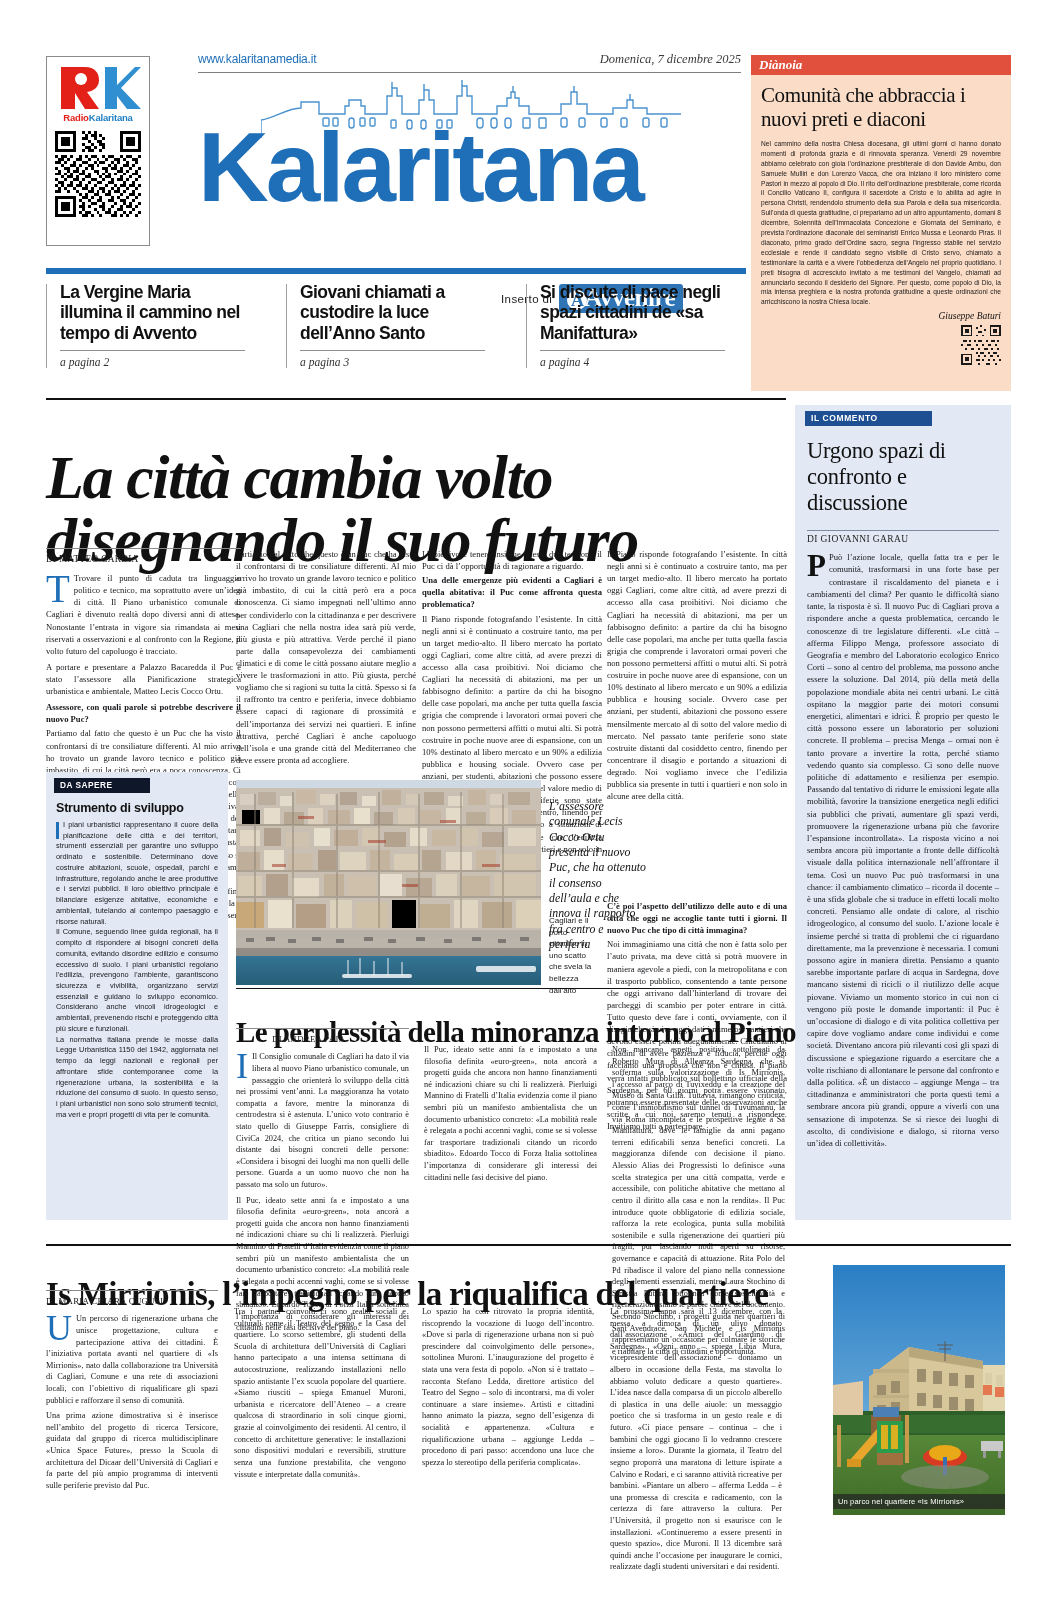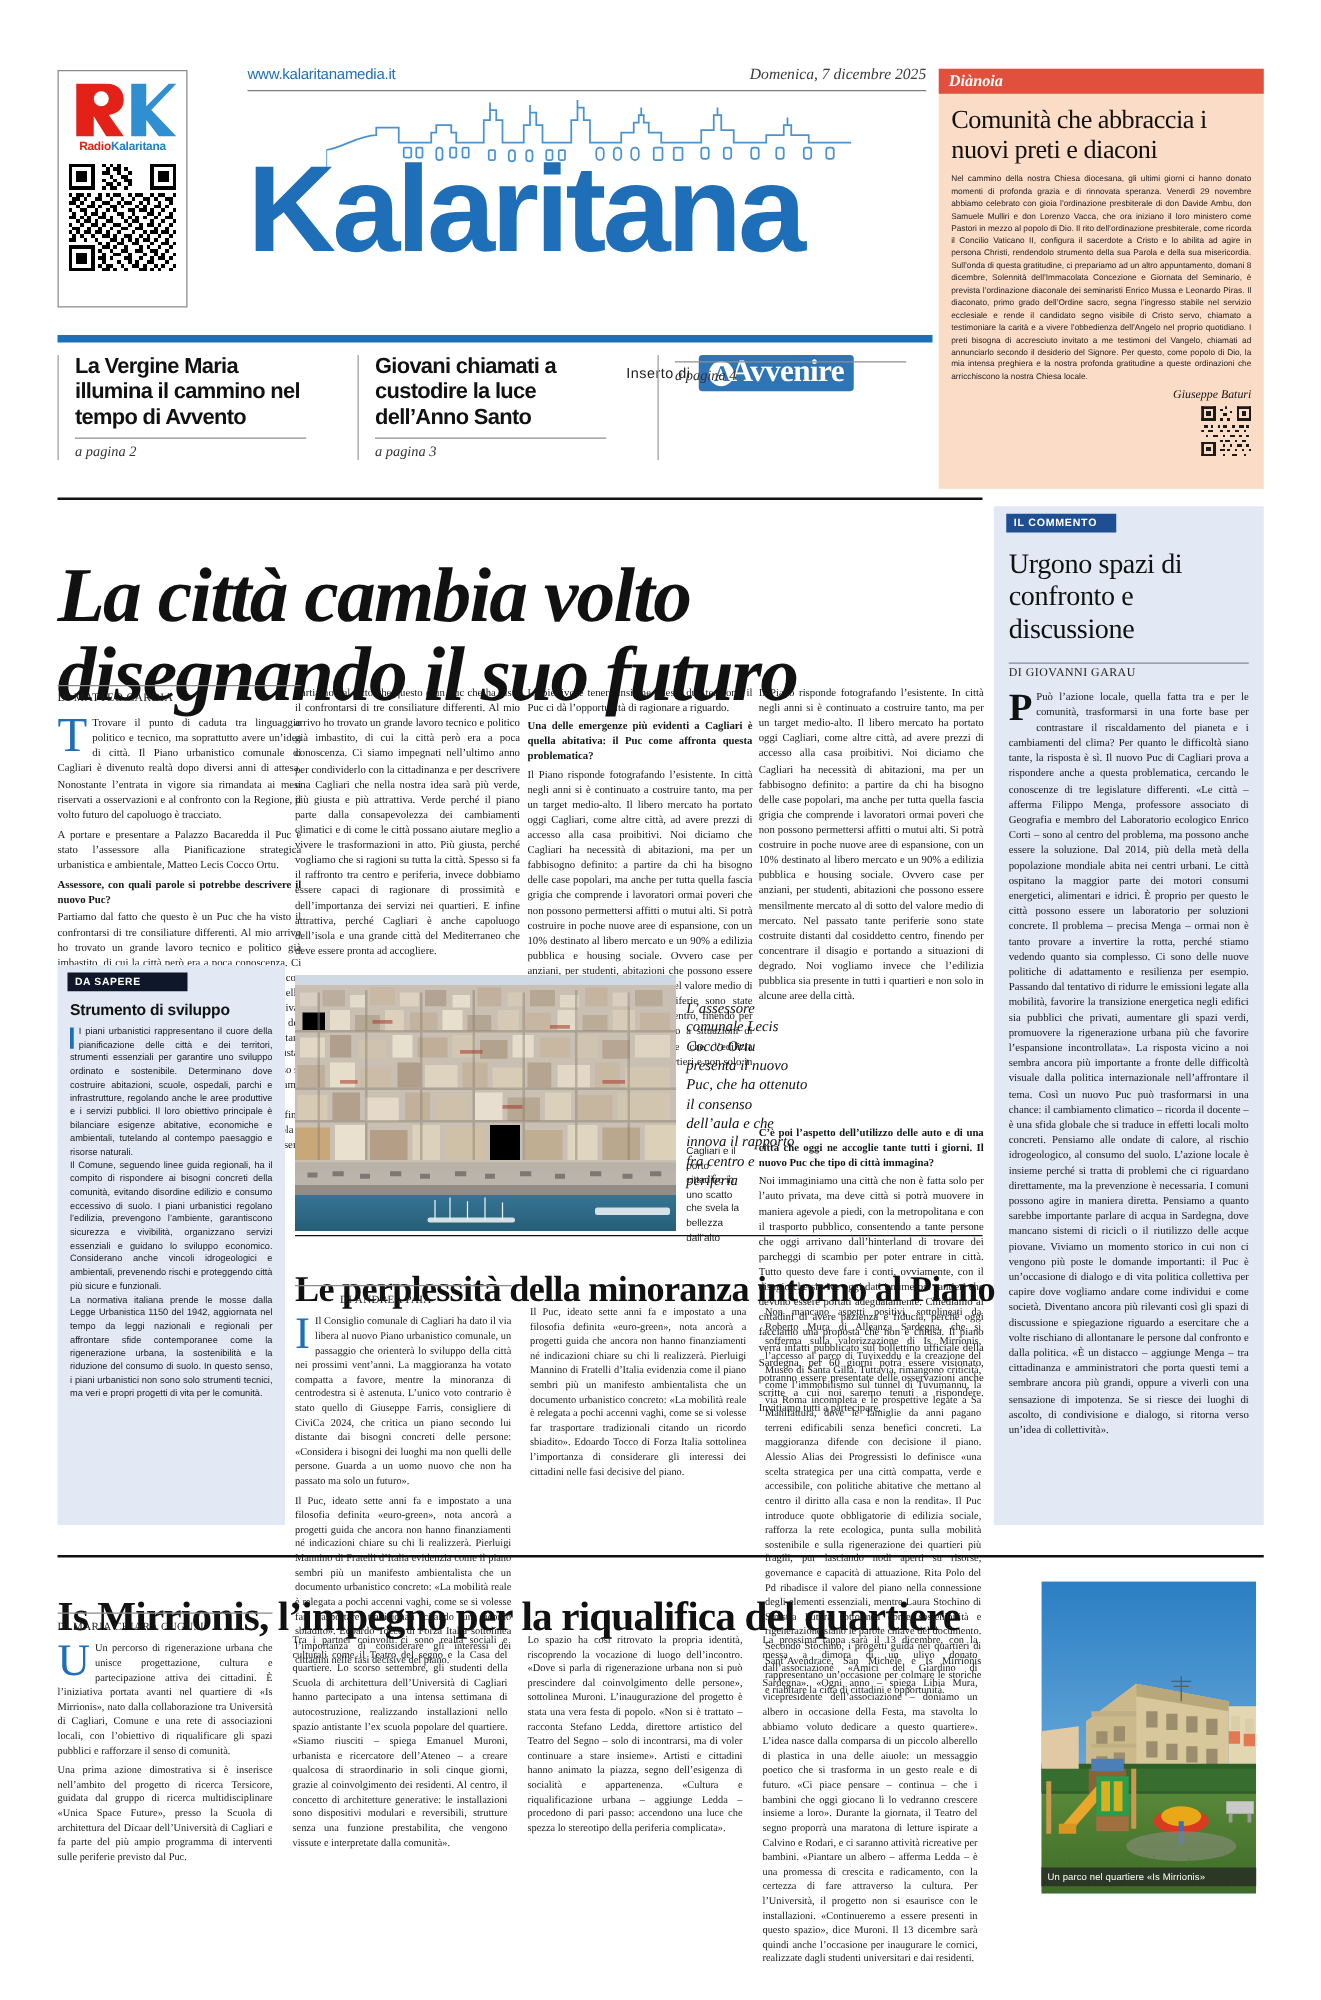--- a/index.html
+++ b/index.html
@@ -95,21 +95,21 @@
   .sep-main { position:absolute; left:46px; top:398px; width:740px; height:2px; background:#111; }
   .main-head {
     position:absolute; left:46px; top:404px; width:745px;
     font-family:"Liberation Serif", serif; font-size:62px; line-height:1.03;
     letter-spacing:-1.4px; color:#111;font-style:italic;
   }
 
   
   .comment { position:absolute; left:795px; top:405px; width:216px; height:815px;
              background:#e2e9f4; padding:0; }
-  .comment-head { background:#1e4f92; color:#fff; height:15px; width:88px; margin:6px 0 0 10px;
+  .comment-head { background:#1e4f92; color:#fff; height:15px; width:127px; margin:6px 0 0 10px;
                   font-family:"Liberation Sans", sans-serif; font-weight:bold; font-size:8.5px;
                   letter-spacing:0.6px; padding:2px 0 0 6px; }
   .comment-title { padding:12px 12px 0 12px; font-family:"Liberation Serif", serif;
                    font-size:22.5px; line-height:1.16; letter-spacing:-0.3px; color:#111; }
   .comment-byline-rule { margin:14px 12px 0 12px; height:1px; background:#7d8aa0; }
   .comment-byline { padding:3px 12px 0 12px; font-family:"Liberation Serif", serif;
                     font-size:9.5px; letter-spacing:0.4px; color:#222; }
   .comment-body { padding:7px 12px 0 12px; font-family:"Liberation Serif", serif;
                   font-size:8.6px; line-height:1.42; text-align:justify; color:#16181c; }
   .comment-body .dropcap { float:left; font-size:31px; line-height:25px; padding:2px 3px 0 0;
@@ -480,20 +480,21 @@
       <h3>La Vergine Maria illumina il cammino nel tempo di Avvento</h3>
       <div class="tline"></div>
       <div class="page-ref">a pagina 2</div>
     </div>
     <div class="teaser t2">
       <h3>Giovani chiamati a custodire la luce dell’Anno Santo</h3>
       <div class="tline"></div>
       <div class="page-ref">a pagina 3</div>
     </div>
     <div class="teaser t3">
+      <h3>Si discute di pace negli spazi cittadini de «sa Manifattura»</h3>
       <div class="tline"></div>
       <div class="page-ref">a pagina 4</div>
     </div>
   </div>
 
   <div class="dianoia">
     <div class="dianoia-head">Diànoia</div>
     <div class="dianoia-title">Comunità che abbraccia i nuovi preti e diaconi</div>
     <div class="dianoia-body">Nel cammino della nostra Chiesa diocesana, gli ultimi giorni ci hanno donato momenti di profonda grazia e di rinnovata speranza. Venerdì 29 novembre abbiamo celebrato con gioia l’ordinazione presbiterale di don Davide Ambu, don Samuele Mulliri e don Lorenzo Vacca, che ora iniziano il loro ministero come Pastori in mezzo al popolo di Dio. Il rito dell’ordinazione presbiterale, come ricorda il Concilio Vaticano II, configura il sacerdote a Cristo e lo abilita ad agire in persona Christi, rendendolo strumento della sua Parola e della sua misericordia. Sull’onda di questa gratitudine, ci prepariamo ad un altro appuntamento, domani 8 dicembre, Solennità dell’Immacolata Concezione e Giornata del Seminario, è prevista l’ordinazione diaconale dei seminaristi Enrico Mussa e Leonardo Piras. Il diaconato, primo grado dell’Ordine sacro, segna l’ingresso stabile nel servizio ecclesiale e rende il candidato segno visibile di Cristo servo, chiamato a testimoniare la carità e a vivere l’obbedienza dell’Angelo nel proprio quotidiano. I preti bisogna di accresciuto invitato a me testimoni del Vangelo, chiamati ad annunciarlo secondo il desiderio del Signore. Per questo, come popolo di Dio, la mia intensa preghiera e la nostra profonda gratitudine a queste ordinazioni che arricchiscono la nostra Chiesa locale.</div>
     <div class="dianoia-sign">Giuseppe Baturi</div>

